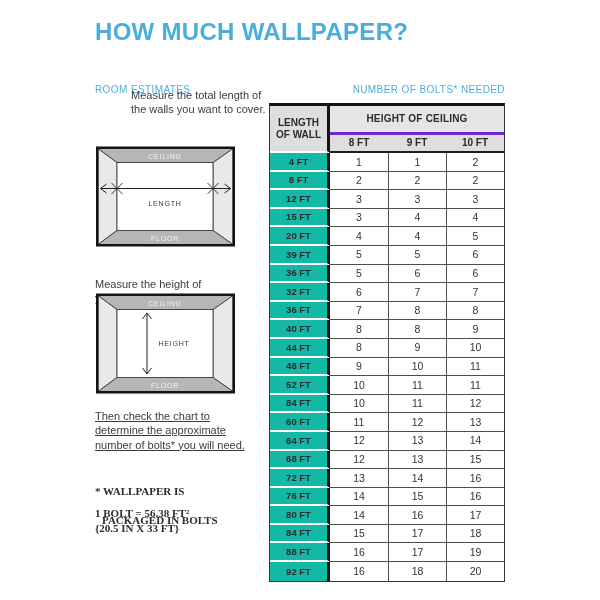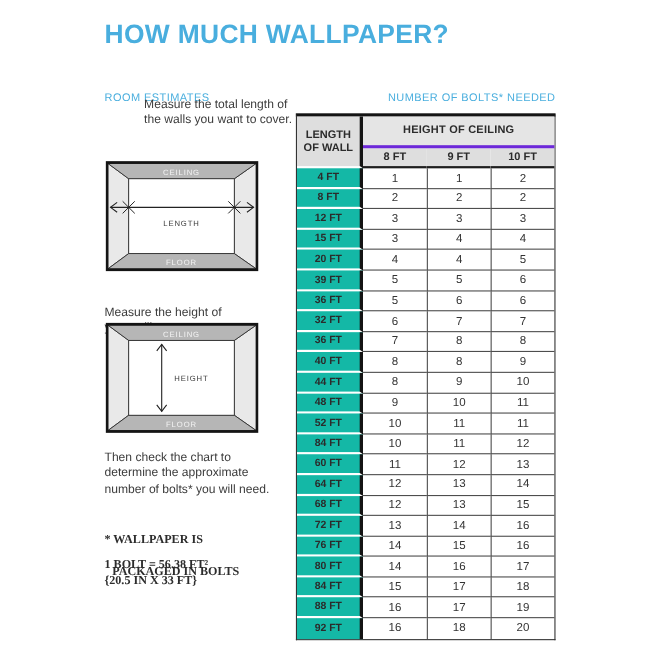--- a/index.html
+++ b/index.html
@@ -25,21 +25,21 @@
   .room-heading { left: 95px; top: 84px; }
   .table-heading { left: 269px; top: 84px; width: 236px; text-align: right; }
 
   .body-text {
     position: absolute; left: 95px;
     font-size: 11px; line-height: 1.3; color: #3c3c3c;
     white-space: pre-line;
   }
   .step1 { top: 88px; margin-left: 36px; }
   .step2 { top: 277px; }
-  .step3 { top: 409px; }
+  .step3 { top: 409px; text-decoration: underline; }
 
   .note-bold {
     position: absolute; left: 95px;
     font-size: 11px; font-weight: bold; line-height: 1.3; color: #2d2d2d;
     white-space: pre-line;
     font-family: Liberation Serif, serif;
   }
   .footnote { top: 470px; }
   .footnote .indent { padding-left: 7px; }
   .bolt-spec { top: 506px; line-height: 1.38; }

